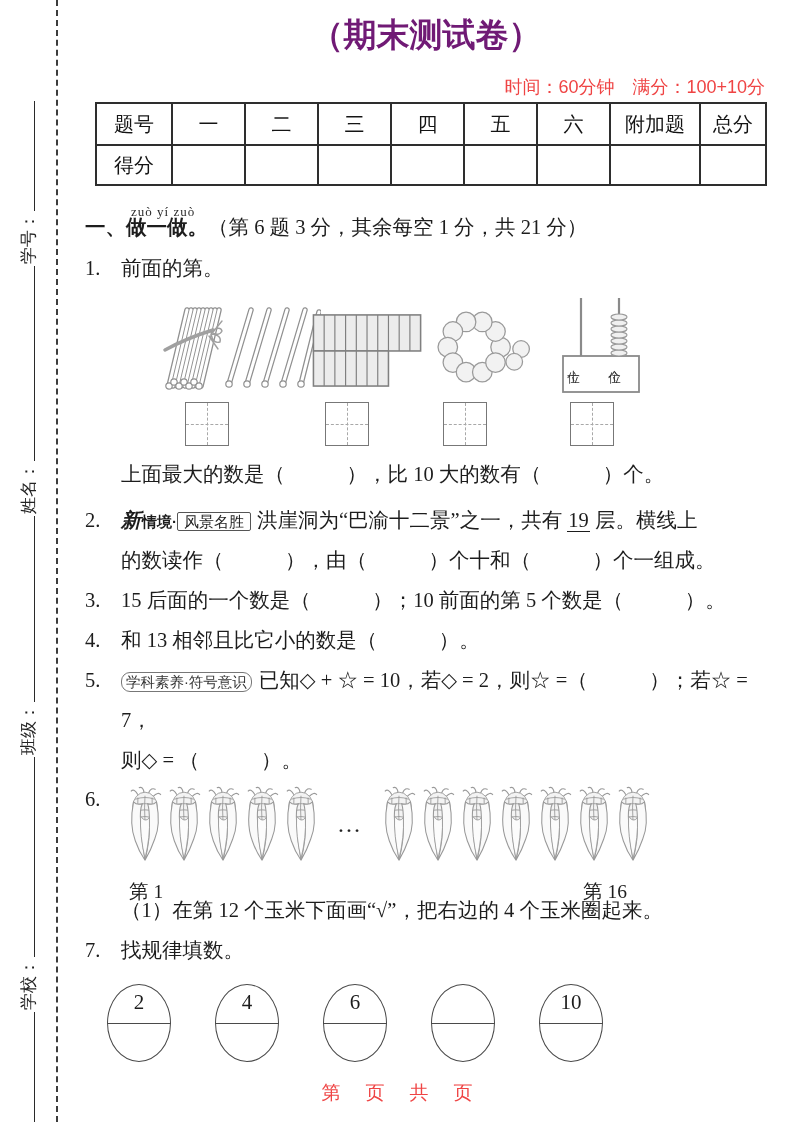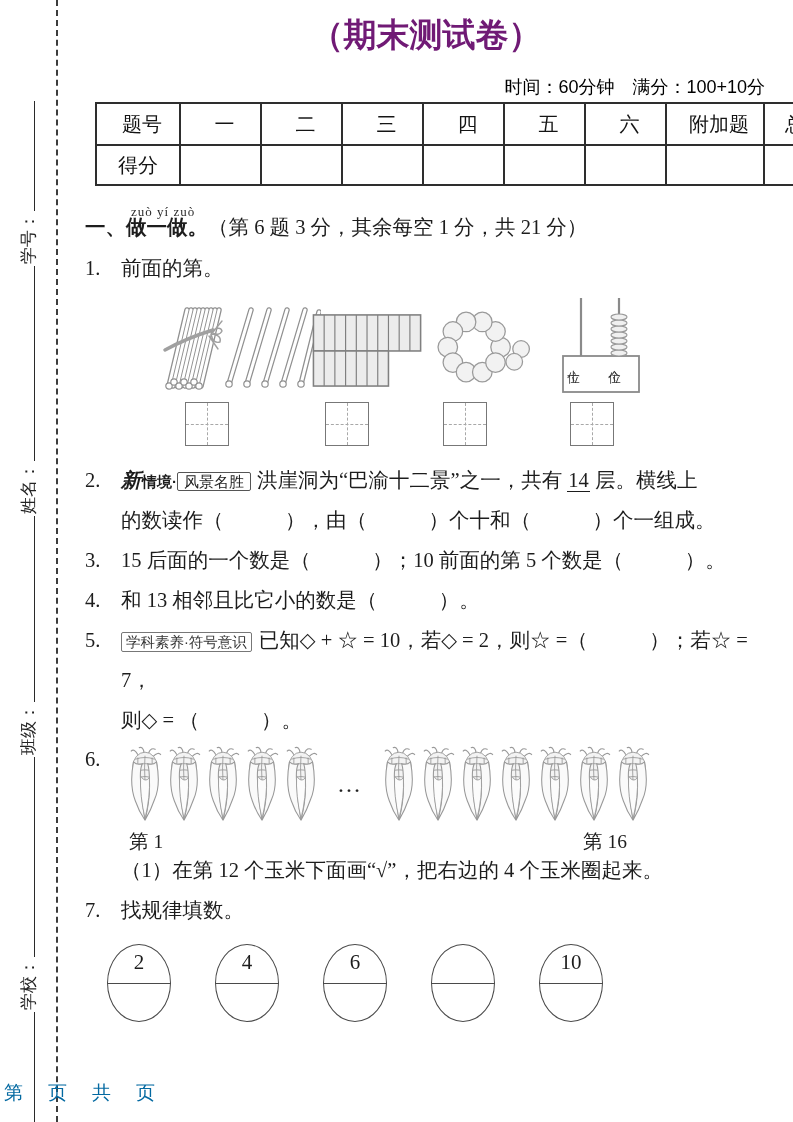--- a/index.html
+++ b/index.html
@@ -15,67 +15,67 @@
     transform-origin:0 0; transform:rotate(-90deg) translateX(-1122px);
     display:flex; align-items:center; font-size:17px; color:#222;
   }
   .sb-label { flex:none; white-space:nowrap; padding:0 2px; }
   .sb-line { flex:none; height:13px; border-bottom:1.6px solid #2a2a2a; }
 
   
   .content { position:absolute; left:85px; top:0; width:682px; }
   .title { margin:24px 0 0; text-align:center; font:700 40px/1.2 "Liberation Sans","DejaVu Sans",sans-serif; letter-spacing:1px; color:#111; }
   .subtitle { margin-top:14px; text-align:center; font:700 33px/1.3 "Liberation Sans","DejaVu Sans",sans-serif; color:#701a75; }
-  .meta { margin:20px 2px 4px; text-align:right; font:400 18px/1.2 "Liberation Sans","DejaVu Sans",sans-serif; color:#000000; }
+  .meta { margin:20px 2px 4px; text-align:right; font:400 18px/1.2 "Liberation Sans","DejaVu Sans",sans-serif; color:#ef4444; }
 
   table.score { border-collapse:collapse; width:666px; margin-left:10px; table-layout:fixed;
     font:400 20px "Liberation Sans","DejaVu Sans",sans-serif; color:#141414; }
   table.score td { border:2px solid #2e2e2e; text-align:center; height:38px; padding:0; }
-  table.score tr.hdr td { height:40px;padding-left:8px; }
+  table.score tr.hdr td { height:40px; }
   td.c0 { width:74px; } td.c1 { width:71px; } td.c7 { width:88px; } td.c8 { width:64px; }
 
   .section-head { position:relative; margin:26px 0 0; font-size:20.5px; line-height:30px; white-space:nowrap; }
   .section-title { font-weight:700; font-family:"Liberation Sans","DejaVu Sans",sans-serif; }
   .pinyin { position:absolute; top:-15px; left:46px; font-size:13px; color:#2a2a2a; letter-spacing:1px; }
 
   .q { display:flex; font-size:20.5px; line-height:40px; }
   .q-num { flex:0 0 36px; }
   .q-body { flex:1; }
   .indent { margin-left:36px; }
   .u { border-bottom:1.6px solid #1d1d1d; padding:0 1px; }
 
   
   .badge-new { font:italic 700 20px "Liberation Sans","DejaVu Sans",sans-serif; margin-right:1px; }
   .badge-mid { font:700 15px "Liberation Sans","DejaVu Sans",sans-serif; }
   .badge-boxed { font:400 15px "Liberation Sans","DejaVu Sans",sans-serif; border:1.2px solid #555; border-radius:2px; padding:0 6px; margin-right:6px; }
-  .badge-plain { font:400 14.5px "Liberation Sans","DejaVu Sans",sans-serif; border:1.2px solid #777; border-radius:2px; padding:1px 4px; margin-right:7px; color:#333; }
+  .badge-plain { font:400 14.5px "Liberation Sans","DejaVu Sans",sans-serif; border:1.2px solid #777; border-radius:9px; padding:1px 4px; margin-right:7px; color:#333; }
 
   
   .fig-row { position:relative; height:96px; margin-top:10px; }
   .fig { position:absolute; }
   .abacus-label { position:absolute; writing-mode:vertical-rl; font-size:12.5px; letter-spacing:1px; color:#333; line-height:1; }
 
   .tian-row { position:relative; height:52px; margin-top:8px; }
   .tian { position:absolute; top:0; width:44px; height:44px; border:1.7px solid #777; box-sizing:border-box; }
   .tian::before { content:""; position:absolute; left:50%; top:0; bottom:0; border-left:1.3px dashed #a8a8a8; }
   .tian::after  { content:""; position:absolute; top:50%; left:0; right:0; border-top:1.3px dashed #a8a8a8; }
 
   .corn-row { display:flex; align-items:flex-end; margin:4px 0 0 42px; gap:3px; }
   .corn-row svg { flex:none; }
   .corn-dots { align-self:center; font-size:24px; letter-spacing:2px; margin:0 15px; color:#222; }
   .corn-labels { position:relative; height:28px; font-size:19.5px; line-height:28px; }
-  .corn-labels span { position:absolute; top:6px; }
+  .corn-labels span { position:absolute; top:16px; }
 
   .pcircle-row { display:flex; gap:44px; margin:14px 0 0 22px; }
   .pcircle { position:relative; width:64px; height:78px; border:1.7px solid #4a4a4a; border-radius:50%; box-sizing:border-box; }
   .pcircle::before { content:""; position:absolute; left:-1px; right:-1px; top:50%; border-top:1.6px solid #4a4a4a; }
   .pc-top,.pc-bot { position:absolute; left:0; width:100%; text-align:center; font-size:21px; color:#1d1d1d; }
   .pc-top { top:5px; } .pc-bot { bottom:6px; }
 
-  .footer { position:absolute; bottom:16px; left:4px; right:0; text-align:left; font-size:19px; letter-spacing:3px; color:#0369a1; }
+  .footer { position:absolute; bottom:16px; left:4px; right:0; text-align:center; font-size:19px; letter-spacing:3px; color:#ef4444; }
 
   svg .draw { stroke:#9a9a9a; fill:none; }
 </style>
 </head>
 <body>
 
 <div class="page">
 
   <div class="binding-line"></div>
   <div class="sidebar-inner">
@@ -204,25 +204,29 @@
       <div class="abacus-label" style="left:523px;top:62px">个位</div>
     </div>
 
     <div class="tian-row">
       <div class="tian" style="left:100px"></div>
       <div class="tian" style="left:240px"></div>
       <div class="tian" style="left:358px"></div>
       <div class="tian" style="left:485px"></div>
     </div>
 
+    <div class="q">
+      <span class="q-num"></span>
+      <span class="q-body">上面最大的数是（　　　），比 10 大的数有（　　　）个。</span>
+    </div>
 
     <div class="q" style="margin-top:6px">
       <span class="q-num">2.</span>
       <span class="q-body">
-        <span class="badge-new">新</span><span class="badge-mid">情境·</span><span class="badge-boxed">风景名胜</span><span>洪崖洞为“巴渝十二景”之一，共有 </span><span class="u">14</span><span> 层。横线上</span>
+        <span class="badge-new">新</span><span class="badge-mid">情境·</span><span class="badge-boxed">风景名胜</span><span>洪崖洞为“巴渝十二景”之一，共有 </span><span class="u">19</span><span> 层。横线上</span>
       </span>
     </div>
     <div class="q">
       <span class="q-num"></span>
       <span class="q-body">的数读作（　　　），由（　　　）个十和（　　　）个一组成。</span>
     </div>
 
     <div class="q">
       <span class="q-num">3.</span>
       <span class="q-body">15 后面的一个数是（　　　）；10 前面的第 5 个数是（　　　）。</span>

